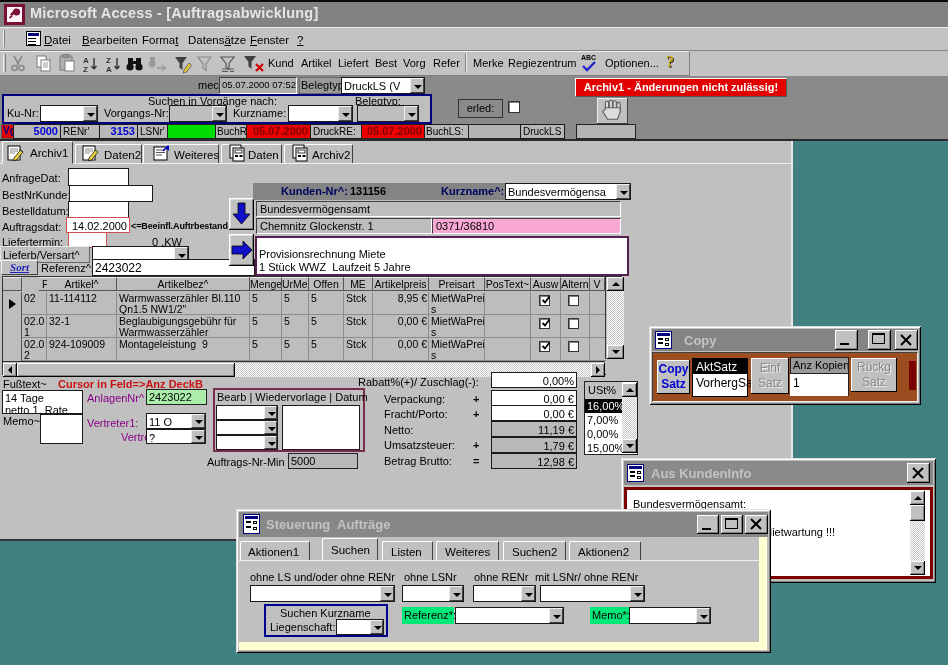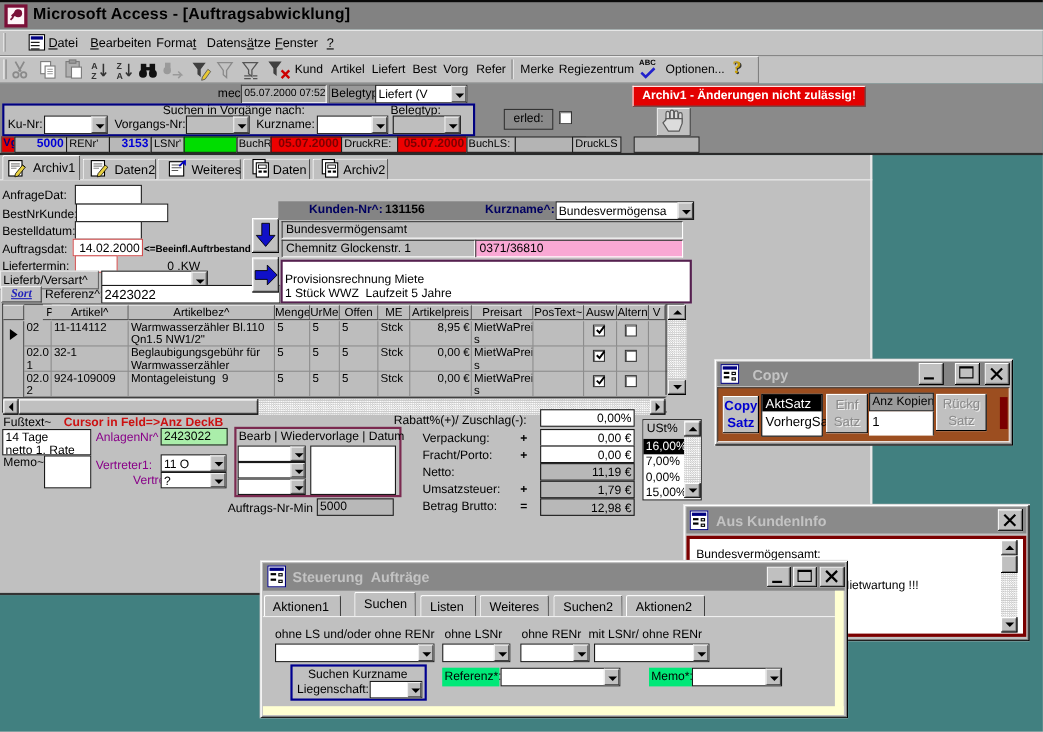--- a/index.html
+++ b/index.html
@@ -30,21 +30,21 @@
 
 <div class="ab" style="left:0;top:0;width:948px;height:27px;background:#828282;border-top:2px solid #0a0a0a;"></div>
 <div class="ab" style="left:4px;top:4px;width:21px;height:21px;background:#7a1038;"></div>
 <div class="ab" style="left:7px;top:7px;width:15px;height:15px;background:#fdf5f8;">
  <svg width="15" height="15" viewBox="0 0 15 15" style="position:absolute;left:0;top:0;">
   <circle cx="9.5" cy="5" r="3.6" fill="#7a1038"></circle>
   <rect x="3" y="7.2" width="8" height="2.6" transform="rotate(-45 3 7.2)" fill="#7a1038"></rect>
   <rect x="2" y="10.5" width="3.4" height="1.6" transform="rotate(-45 2 10.5)" fill="#7a1038"></rect>
  </svg>
 </div>
-<div class="ab" style="left:30px;top:5px;font:bold 14.5px 'Liberation Sans',sans-serif;color:#000000;letter-spacing:0.2px;">Microsoft Access - [Auftragsabwicklung]</div>
+<div class="ab" style="left:30px;top:5px;font:bold 14.5px 'Liberation Sans',sans-serif;color:#e5e5e5;letter-spacing:0.2px;">Microsoft Access - [Auftragsabwicklung]</div>
 
 <div class="ab" style="left:0;top:27px;width:948px;height:23px;background:#c3c3c3;border-top:1px solid #efefef;"></div>
 <div class="ab" style="left:3px;top:30px;width:2px;height:17px;border-left:1px solid #efefef;border-right:1px solid #808080;"></div>
 <div class="ab" style="left:26px;top:31px;width:15px;height:15px;background:#fff;border:1px solid #000;">
   <div style="position:absolute;left:1px;top:1px;width:11px;height:3px;background:#000080;"></div>
   <div style="position:absolute;left:1px;top:6px;width:8px;height:1px;background:#000;"></div>
   <div style="position:absolute;left:1px;top:9px;width:8px;height:1px;background:#000;"></div>
   <div style="position:absolute;left:1px;top:12px;width:8px;height:1px;background:#000;"></div>
 </div>
 <div class="lb" style="left:44px;top:34px;font-size:11.5px;"><u>D</u>atei</div>
@@ -140,21 +140,21 @@
       </svg>
 </div>
 
 <div class="ab" style="left:666px;top:53px;font:bold 16px 'Liberation Serif',serif;color:#caa002;text-shadow:1px 1px 0 #333;">?</div>
 
 <div class="ab" style="left:0;top:76px;width:948px;height:65px;background:#8a8a8a;border-bottom:2px solid #2a2a2a;"></div>
 
 <div class="lb" style="left:198px;top:79px;">mec</div>
 <div class="ab sunken" style="left:219px;top:77px;width:78px;height:17px;background:#b0b0b0;font:9.5px 'Liberation Sans',sans-serif;padding:1px 2px;white-space:nowrap;">05.07.2000 07:52</div>
 <div class="ab" style="left:299px;top:77px;width:43px;height:17px;background:#9a9a9a;border:1px solid #6a6a6a;font:11px 'Liberation Sans',sans-serif;padding:1px 1px;">Belegtyp</div>
-<div class="fld" style="left:341px;top:77px;width:84px;height:17px;">Liefert (V</div>
+<div class="fld" style="left:341px;top:77px;width:84px;height:17px;">DruckLS (V</div>
 <div class="ddbtn" style="left:410px;top:78px;width:14px;height:15px;"></div>
 
 <div class="ab" style="left:575px;top:78px;width:212px;height:19px;background:#e30000;border:1px solid #fff;border-right-color:#555;border-bottom-color:#555;text-align:center;font:bold 11px 'Liberation Sans',sans-serif;color:#fff;line-height:17px;">Archiv1 - Änderungen nicht zulässig!</div>
 
 <div class="ab" style="left:2px;top:94px;width:430px;height:30px;background:#bebebe;border:2px solid #000080;"></div>
 <div class="lb" style="left:148px;top:95px;">Suchen in Vorgänge nach:</div>
 <div class="lb" style="left:355px;top:95px;">Belegtyp:</div>
 <div class="lb" style="left:7px;top:107px;">Ku-Nr:</div>
 <div class="fld" style="left:40px;top:105px;width:58px;height:17px;"></div>
 <div class="ddbtn" style="left:83px;top:106px;width:14px;height:15px;"></div>

